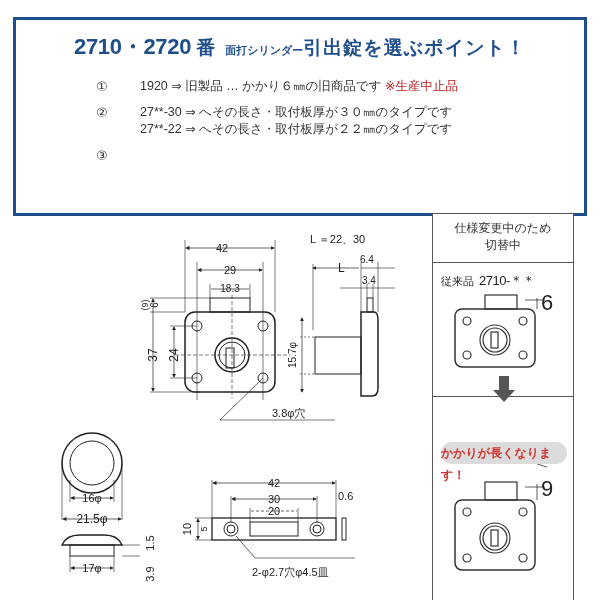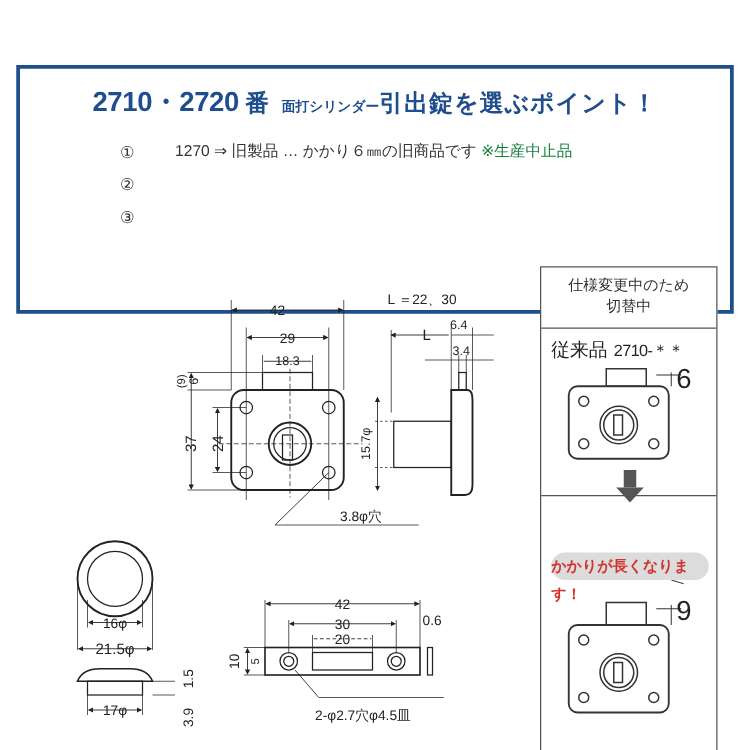--- a/index.html
+++ b/index.html
@@ -1,62 +1,66 @@
 <!DOCTYPE html>
 <html><head>
 <meta charset="utf-8">
 <style>
   * { margin:0; padding:0; box-sizing:border-box; }
   html, body { width:600px; height:600px; background:#ffffff; overflow:hidden; }
   body { position:relative; font-family:"DejaVu Sans", "Liberation Sans", sans-serif; color:#222; }
 
   .info-frame { position:absolute; left:13px; top:17px; width:574px; height:199px;
-    border:3px solid #1f4e8c; background:#fff;margin-top:35px; }
+    border:3px solid #1f4e8c; background:#fff; }
   .title { position:absolute; left:0; right:0; top:12px; text-align:center; white-space:nowrap; color:#1f4e8c; }
   .title .num { font-family:"Liberation Sans", sans-serif; font-weight:bold; font-size:22px; letter-spacing:-0.3px; }
   .title .sub { font-size:11px; font-weight:bold; margin-left:4px; }
   .title .main { font-size:19px; font-weight:bold; letter-spacing:1px; }
 
   .points { position:absolute; left:80px; top:58px; font-size:12.5px; line-height:17px; color:#333; font-family:"Liberation Sans", "DejaVu Sans", sans-serif; }
   .point { display:flex; margin-bottom:9px; }
   .point .mk { width:44px; font-size:13px; }
   .point .lines div { white-space:nowrap; }
-  .red { color:#15803d; }
+  .red { color:#b91c1c; }
 
   .drawing { position:absolute; left:0; top:0; }
 
   .panel { position:absolute; left:432px; top:213px; width:142px; height:480px; border:1.5px solid #555; background:#fff; }
   .panel-head { position:absolute; left:0; right:0; top:0; height:49px; border-bottom:1.5px solid #555;
     font-size:12px; text-align:center; line-height:17px; padding-top:6px; color:#333; }
   .panel-div { position:absolute; left:0; right:0; top:182px; border-top:1.5px solid #555; }
   .lbl { position:absolute; white-space:nowrap; color:#222; }
-  .lbl .small { font-size:15px; }
+  .lbl .small { font-size:11px; }
   .lbl .big { font-family:"Liberation Sans", sans-serif; font-size:13px; letter-spacing:-0.5px; }
   .bubble { position:absolute; left:8px; top:228px; width:126px; height:22px; border-radius:11px;
     background:#dcdcdc; color:#d2332f; font-weight:bold; font-size:12px; text-align:left; line-height:22px; }
   .dim { font-family:"Liberation Sans", sans-serif; font-size:11px; fill:#222; }
 </style>
 </head>
 <body>
 
 <div class="info-frame">
   <div class="title">
     <span class="num">2710・2720</span>
     <span class="main">番</span>
     <span class="sub">面打シリンダー</span><span class="main">引出錠を選ぶポイント！</span>
   </div>
   <div class="points">
     <div class="point">
       <div class="mk">①</div>
       <div class="lines">
-        <div><span>1270 ⇒ 旧製品 … かかり６㎜の旧商品です </span><span class="red">※生産中止品</span></div>
+        <div><span>1920 ⇒ 旧製品 … かかり６㎜の旧商品です </span><span class="red">※生産中止品</span></div>
       </div>
     </div>
     <div class="point">
       <div class="mk">②</div>
+      <div class="lines">
+        <div>27**-30 ⇒ へその長さ・取付板厚が３０㎜のタイプです</div>
+        <div>27**-22 ⇒ へその長さ・取付板厚が２２㎜のタイプです</div>
+      </div>
     </div>
     <div class="point">
       <div class="mk">③</div>
     </div>
   </div>
 </div>
 
 <svg class="drawing" width="600" height="600" viewBox="0 0 600 600" stroke="#222" fill="none" stroke-width="1">
   <defs>
     <marker id="ar" markerWidth="6" markerHeight="6" refX="5" refY="3" orient="auto">

